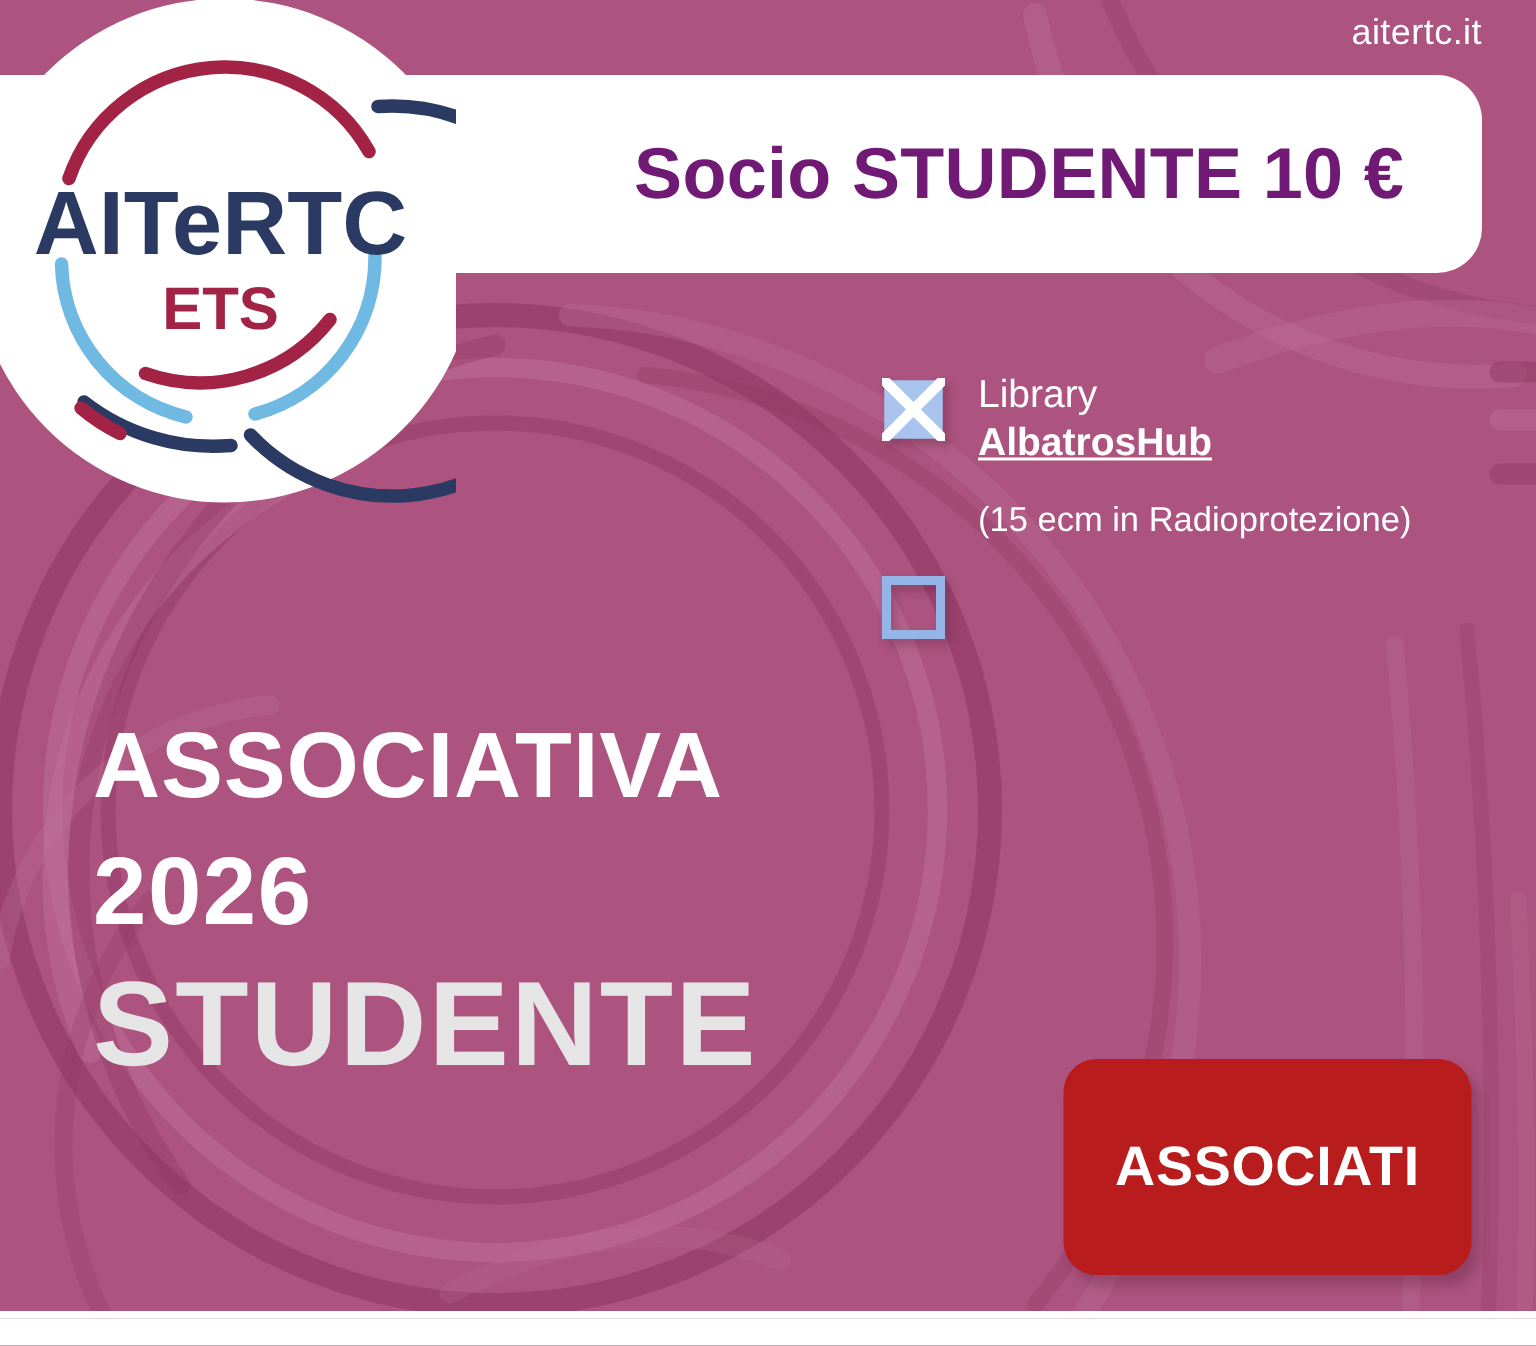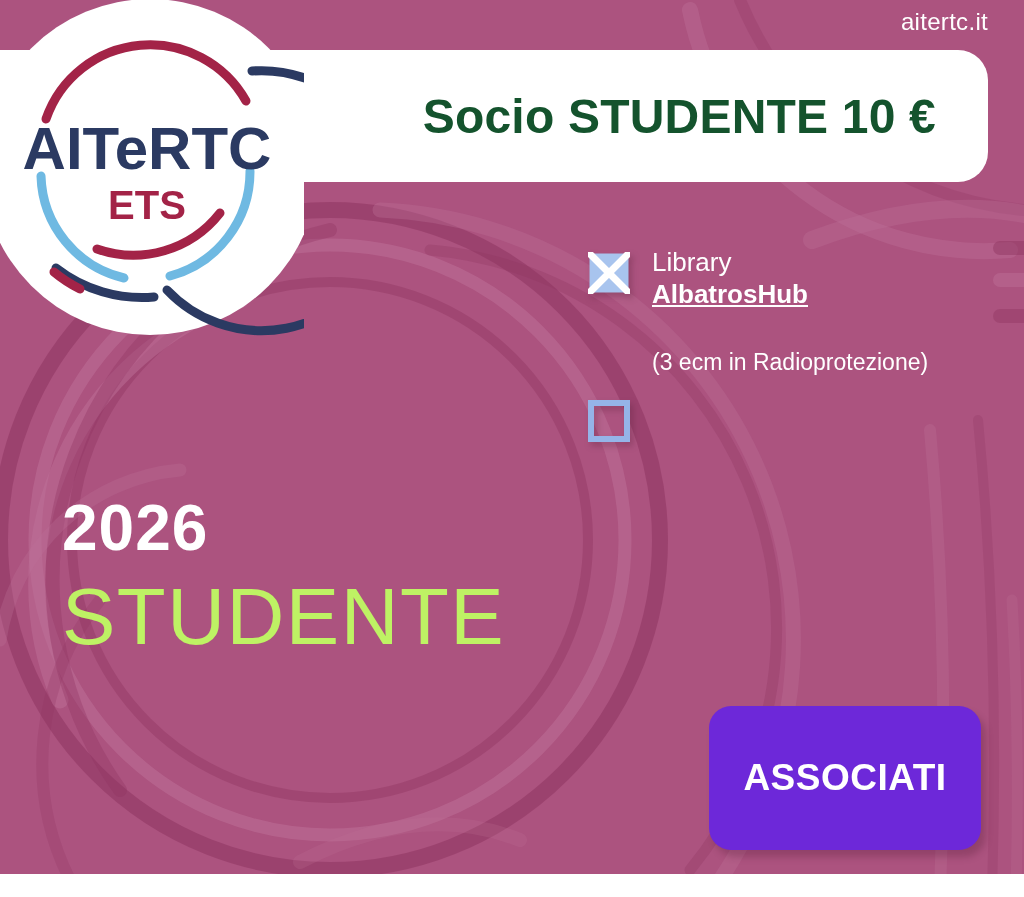--- a/index.html
+++ b/index.html
@@ -50,21 +50,21 @@
     border-radius: 0 30px 30px 0;
     display: flex;
     align-items: center;
     justify-content: flex-end;
     box-sizing: border-box;
     padding-right: 52px;
   }
   .banner-title {
     font-size: 48px;
     font-weight: bold;
-    color: #14532d;
+    color: #701a75;
     letter-spacing: 0.2px;
     white-space: nowrap;
   }
 
   
   .site-url {
     position: absolute;
     right: 36px;
     top: 8px;
     font-size: 24px;
@@ -84,21 +84,21 @@
   
   .checklist {
     position: absolute;
     left: 588px;
     top: 246px;
     width: 420px;
   }
   .check-row {
     display: flex;
     align-items: flex-start;
-    margin-bottom: 38px;
+    margin-bottom: 22px;
   }
   .check-row:last-child { margin-bottom: 0; }
 
   .checkbox {
     flex: 0 0 auto;
     width: 42px;
     height: 42px;
     margin-right: 22px;
     margin-top: 6px;
     filter: drop-shadow(3px 4px 3px rgba(80,25,50,0.30));
@@ -137,35 +137,35 @@
   }
   .headline .line-year {
     font-size: 64px;
     font-weight: bold;
     line-height: 1.25;
     letter-spacing: 1px;
     margin-top: 10px;
   }
   .headline .line-tier {
     font-size: 80px;
-    font-weight: normal;
+    font-weight: bold;
     line-height: 1.12;
     letter-spacing: 1.5px;
-    color: #bef264;
+    color: #e5e5e5;
     margin-top: 4px;
   }
 
   
   .cta-button {
     position: absolute;
     left: 709px;
     top: 706px;
     width: 272px;
     height: 144px;
-    background: #6d28d9;
+    background: #b91c1c;
     border: none;
     border-radius: 22px;
     box-shadow: 5px 7px 7px rgba(80,25,50,0.28);
     color: #ffffff;
     font-family: "Liberation Sans", sans-serif;
     font-size: 37px;
     font-weight: bold;
     line-height: 1.18;
     letter-spacing: 0.5px;
     cursor: pointer;
@@ -260,26 +260,27 @@
         <div class="strong">AlbatrosHub</div>
       </div>
     </div>
 
 
     <div class="check-row row-fad">
       <svg class="checkbox" viewBox="0 0 42 42" xmlns="http://www.w3.org/2000/svg">
         <rect x="3" y="3" width="36" height="36" fill="none" stroke="#95B4E8" stroke-width="6"></rect>
       </svg>
       <div class="check-text">
-        <div class="small">(3 ecm in Radioprotezione)</div>
+        <div class="small">(15 ecm in Radioprotezione)</div>
       </div>
     </div>
   </div>
 
   <div class="headline">
+    <div class="line-associativa">ASSOCIATIVA</div>
     <div class="line-year">2026</div>
     <div class="line-tier">STUDENTE</div>
   </div>
 
   <button class="cta-button">
     <span>
       <span>ASSOCIATI</span><br>
     </span>
   </button>
 

